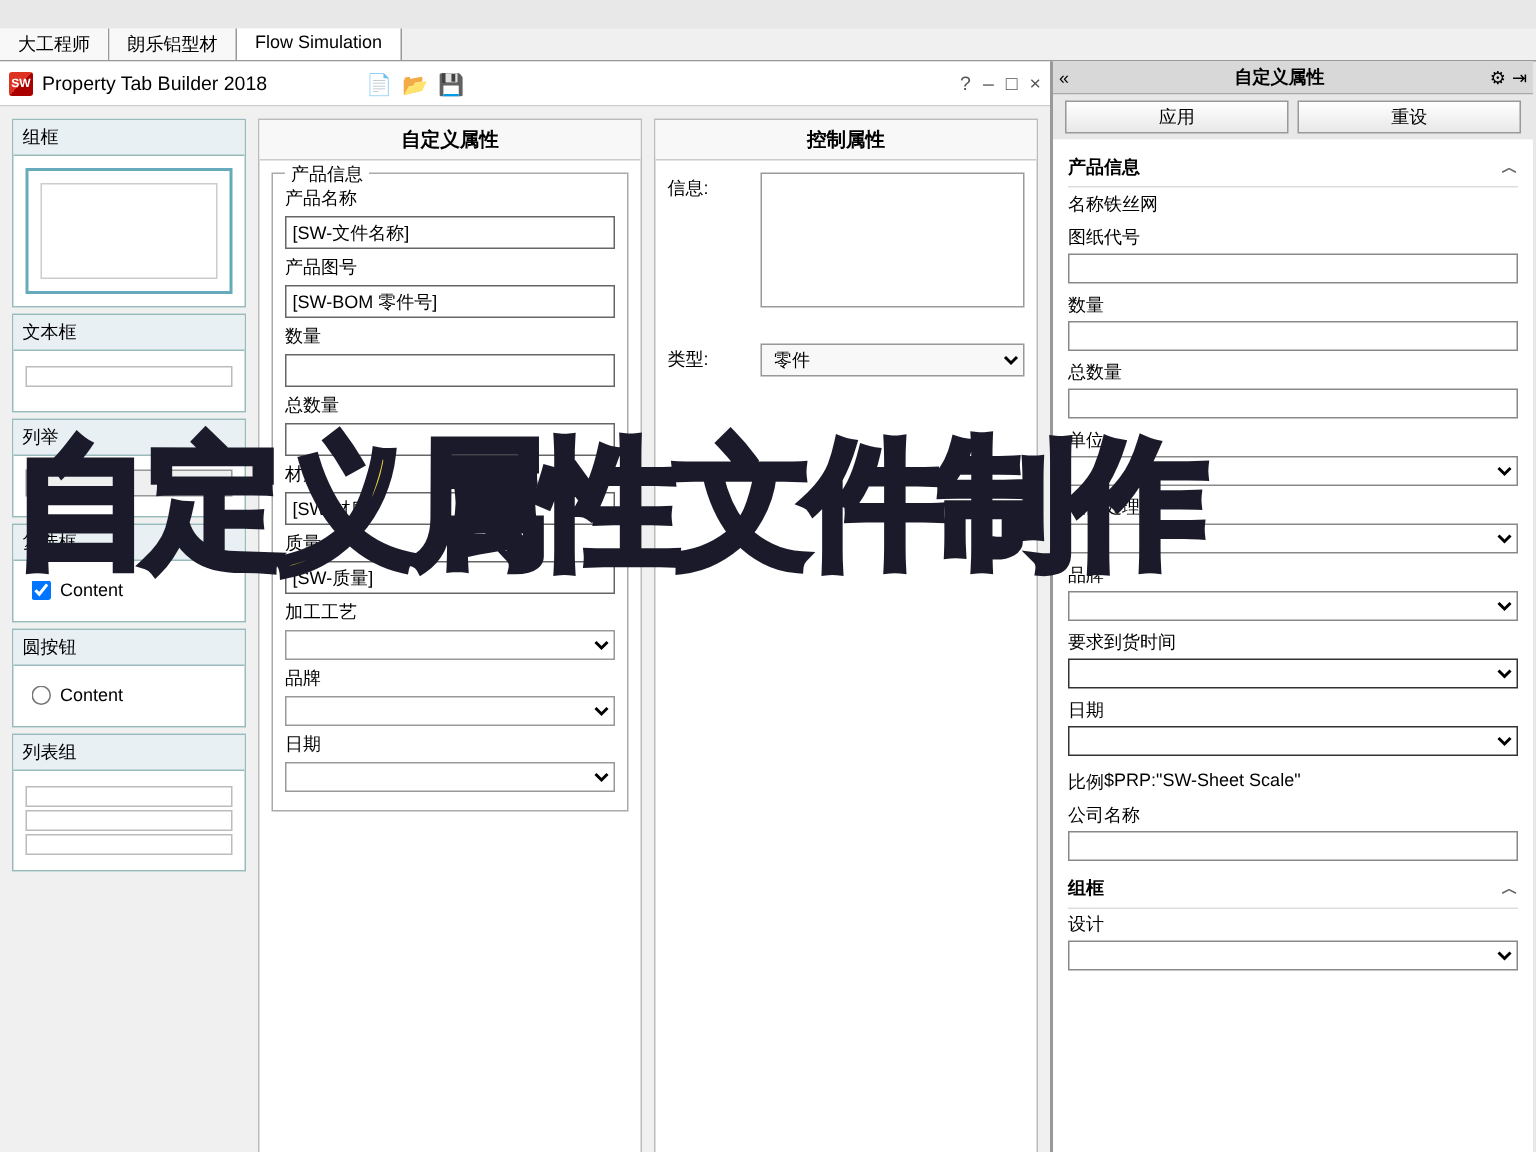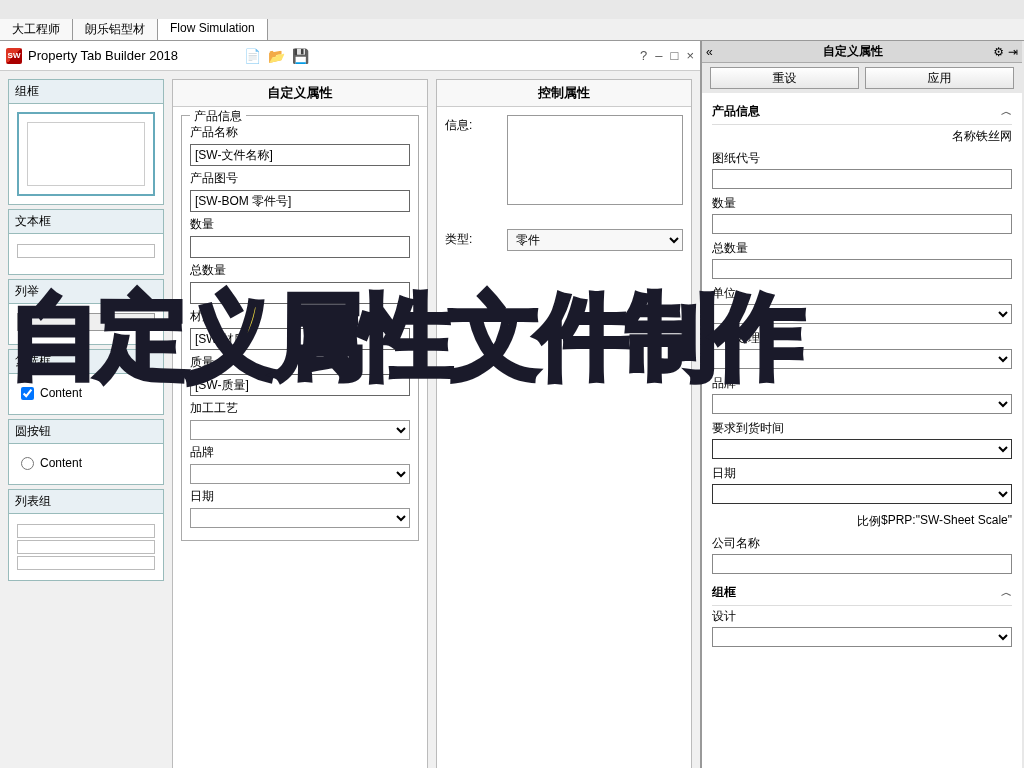--- a/index.html
+++ b/index.html
@@ -54,21 +54,21 @@
 .panel-title { flex: 1; text-align: center; font-size: 12px; font-weight: bold; }
 .panel-icons { display: flex; gap: 4px; }
 .panel-icons span { cursor: pointer; font-size: 12px; }
 
 .panel-buttons { display: flex; padding: 4px 8px; gap: 6px; background: #e8e8e8; }
 .panel-btn { flex: 1; height: 22px; border: 1px solid #999; background: linear-gradient(#fff, #e8e8e8); font-size: 12px; cursor: pointer; }
 
 .panel-body { flex: 1; overflow-y: auto; padding: 6px 10px; background: #fff; }
 .panel-section-head { display: flex; justify-content: space-between; align-items: center; font-size: 12px; font-weight: bold; padding: 4px 0; border-bottom: 1px solid #ddd; cursor: pointer; }
 .chev { font-size: 11px; color: #666; }
-.panel-row { display: flex; justify-content: flex-end; font-size: 12px; padding: 3px 0; }
+.panel-row { display: flex; justify-content: flex-start; font-size: 12px; padding: 3px 0; }
 .panel-field { margin: 2px 0 6px; }
 .panel-label { font-size: 12px; display: block; margin-bottom: 2px; }
 .panel-input { width: 100%; height: 20px; border: 1px solid #888; font-size: 11px; background: #fff; }
 .panel-combo { width: 100%; height: 20px; border: 1px solid #888; font-size: 11px; background: #fff; }
 .panel-combo-dark { width: 100%; height: 20px; border: 1px solid #333; font-size: 11px; background: #fff; }
 
 .overlay-title { position: absolute; top: 290px; left: 0; width: 810px; text-align: center; font-size: 92px; font-weight: 900; color: #f5e040; -webkit-text-stroke: 5px #1a1a2a; letter-spacing: -4px; pointer-events: none; z-index: 100; line-height: 1; }
 </style>
 </head>
 <body>
@@ -185,22 +185,22 @@
   <div class="right-zone">
     <div class="panel-titlebar">
       <span class="panel-collapse">«</span>
       <span class="panel-title">自定义属性</span>
       <div class="panel-icons">
         <span>⚙</span>
         <span>⇥</span>
       </div>
     </div>
     <div class="panel-buttons">
+      <button class="panel-btn">应用</button>
       <button class="panel-btn">重设</button>
-      <button class="panel-btn">应用</button>
     </div>
     <div class="panel-body">
       <div class="panel-section-head">
         <span>产品信息</span>
         <span class="chev">︿</span>
       </div>
       <div class="panel-row">
         <span>名称</span>
         <span>铁丝网</span>
       </div>

